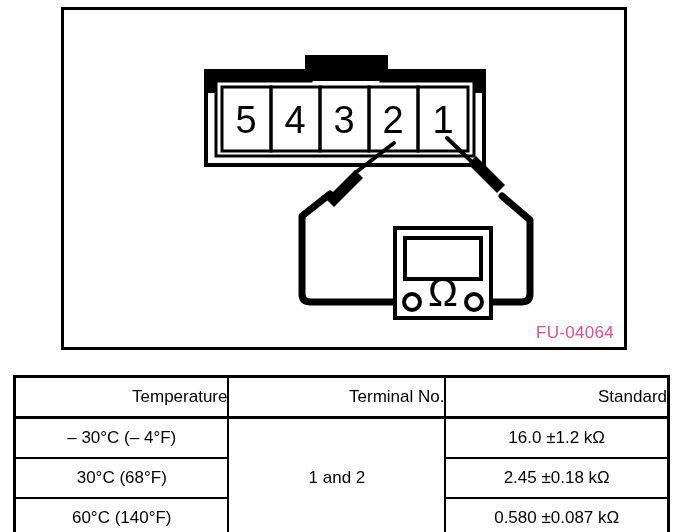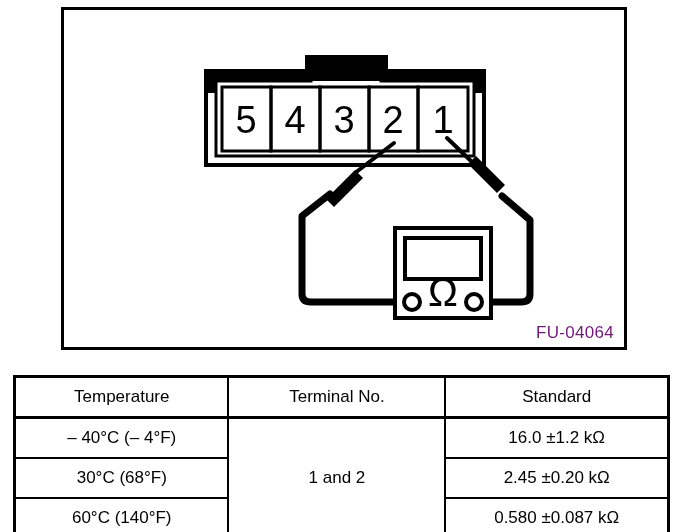--- a/index.html
+++ b/index.html
@@ -37,21 +37,21 @@
     display: block;
   }
 
   .fig-ref {
     position: absolute;
     right: 10px;
     bottom: 4px;
     font-size: 17px;
     letter-spacing: 0.3px;
     font-family: "Liberation Sans", sans-serif;
-    color: #701a75;
+    color: #ec4899;
     white-space: nowrap;
   }
 
   
   #spec-table {
     position: absolute;
     left: 13px;
     top: 375px;
     width: 657px;
     border-collapse: collapse;
@@ -66,20 +66,21 @@
     font-size: 17px;
     font-weight: normal;
     padding: 0;
     height: 38px;
     white-space: nowrap;
     color: #000000;
   }
   #spec-table thead th {
     height: 38px;
     border-bottom-width: 3px;
+    text-align: right;
   }
   #spec-table tbody tr:last-child td {
     border-bottom-width: 3px;
   }
   #spec-table td:first-child, #spec-table th:first-child {
     border-left-width: 3px;
   }
   #spec-table td:last-child, #spec-table th:last-child {
     border-right-width: 3px;
   }
@@ -172,26 +173,26 @@
   </colgroup>
   <thead>
     <tr>
       <th class="col-temp">Temperature</th>
       <th class="col-term">Terminal No.</th>
       <th class="col-std">Standard</th>
     </tr>
   </thead>
   <tbody>
     <tr>
-      <td>– 40°C (– 4°F)</td>
+      <td>– 30°C (– 4°F)</td>
       <td rowspan="3">1 and 2</td>
       <td>16.0 ±1.2 kΩ</td>
     </tr>
     <tr>
       <td>30°C (68°F)</td>
-      <td>2.45 ±0.20 kΩ</td>
+      <td>2.45 ±0.18 kΩ</td>
     </tr>
     <tr>
       <td>60°C (140°F)</td>
       <td>0.580 ±0.087 kΩ</td>
     </tr>
   </tbody>
 </table>
 
 </body></html>

